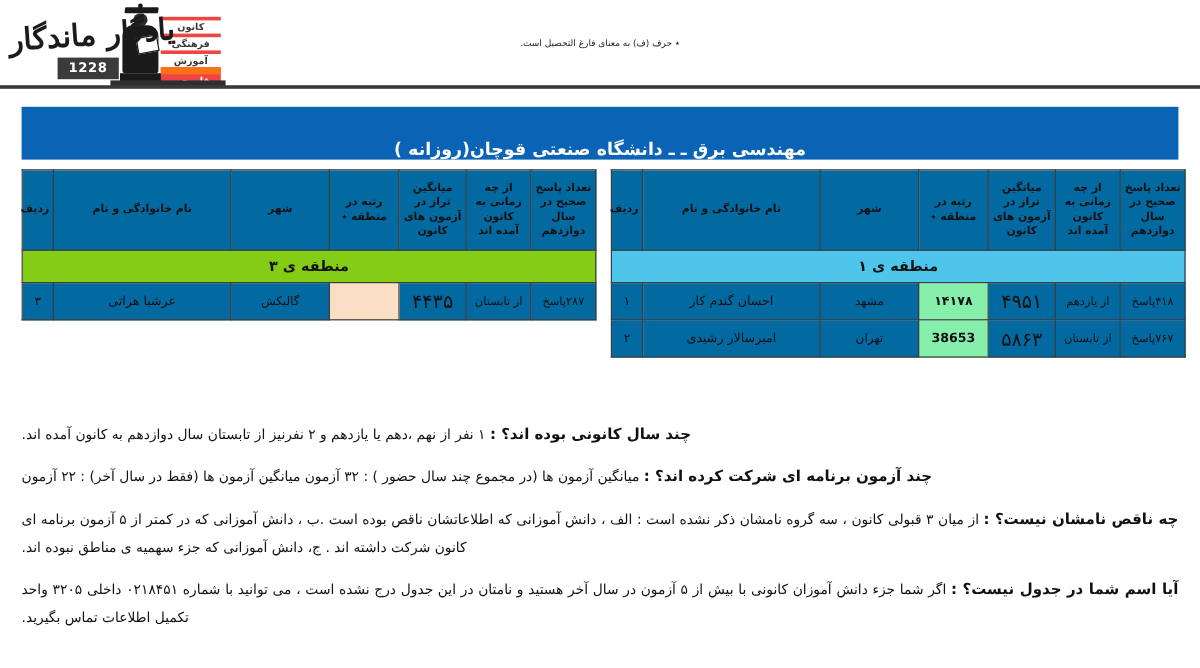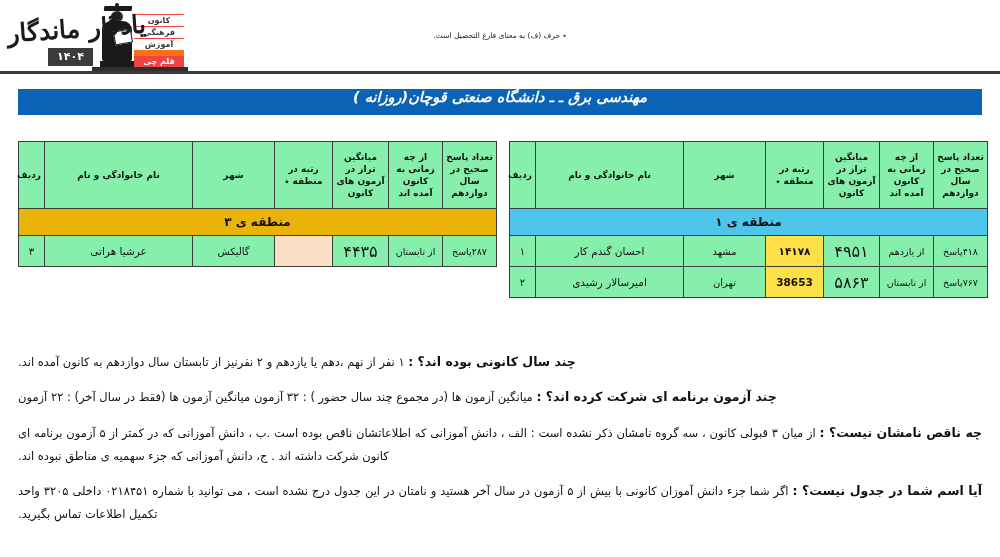--- a/index.html
+++ b/index.html
@@ -97,21 +97,21 @@
     top: 10px;
     width: 50px;
   }
   .logo-word {
     display: block;
     font-size: 8px;
     font-weight: bold;
     text-align: center;
     color: #3a3a3a;
     line-height: 10px;
-    border-top: 1px solid #ef4444;
+    border-top: 3px solid #ef4444;
     padding: 1px 0 0 0;
     letter-spacing: -0.2px;
   }
   .logo-word.dark {
     background: #ef4444;
     color: #ffffff;
     border-top: 6px solid #f97316;
   }
   .logo-base {
     position: absolute;
@@ -174,26 +174,25 @@
     padding: 2px 9px 3px 9px;
     letter-spacing: 0.5px;
   }
 
   
   .title-bar {
     position: absolute;
     left: 18px;
     top: 89px;
     width: 964px;
-    height: 26px;
+    height: 44px;
     background: #0a63b5;
     display: flex;
-    align-items: flex-start;
+    align-items: flex-end;
     justify-content: center;
-    font-style: italic;
   }
   .title-bar span {
     color: #ffffff;
     font-size: 14.5px;
     font-weight: bold;
     letter-spacing: 0px;
   }
 
   
   .tables {
@@ -212,21 +211,21 @@
   }
   table.ranktable.right { right: 12px; width: 478px; }
   table.ranktable.left  { left: 18px;  width: 478px; }
 
   table.ranktable th,
   table.ranktable td {
     border: 1px solid #3d3d3d;
     padding: 2px 3px;
     text-align: center;
     vertical-align: middle;
-    background: #86efac;
+    background: #0369a1;
   }
   table.ranktable th {
     font-size: 9px;
     font-weight: bold;
     line-height: 12px;
     height: 62px;
     color: #111;
   }
   
   col.c-radif   { width: 26px; }
@@ -237,32 +236,32 @@
   col.c-since   { width: 54px; }
   col.c-ans     { width: 54px; }
 
   .group-row td {
     font-size: 12px;
     font-weight: bold;
     height: 22px;
     letter-spacing: 0.5px;
   }
   .right .group-row td { background: #4ec6ec; color: #111; }
-  .left  .group-row td { background: #eab308; color: #111; }
+  .left  .group-row td { background: #84cc16; color: #111; }
 
   td.cell-name  { text-align: center; font-size: 10.5px; font-weight: normal; }
   td.cell-radif { font-size: 10px; }
   td.cell-city  { font-size: 10px; }
   td.cell-rank  { font-size: 10.5px; font-weight: bold; }
   td.cell-avg   { font-size: 16px; margin-top: 40px; }
   td.cell-since { font-size: 9.5px; }
   td.cell-ans   { font-size: 9.5px; }
   tr.data-row td { height: 26px; }
 
-  .right td.cell-rank { background: #fde047; }
+  .right td.cell-rank { background: #86efac; }
   .left  td.cell-rank { background: #fadfc5; }
 
   
   .notes {
     position: absolute;
     top: 338px;
     right: 18px;
     width: 964px;
     text-align: left;
     direction: rtl;
@@ -306,21 +305,21 @@
     </div>
     <div class="logo-base"></div>
   </div>
 
   <div class="notice">
     <div class="notice-sub">٭ حرف (ف) به معنای فارغ التحصیل است.</div>
   </div>
 
   <div class="badge">
     <div class="badge-script">یادگار ماندگار</div>
-    <div class="badge-year">۱۴۰۴</div>
+    <div class="badge-year">1228</div>
   </div>
 
   <div class="header-rule"></div>
 </div>
 
 <div class="title-bar">
   <span>مهندسی برق ـ ـ دانشگاه صنعتی قوچان(روزانه )</span>
 </div>
 
 <div class="tables">

